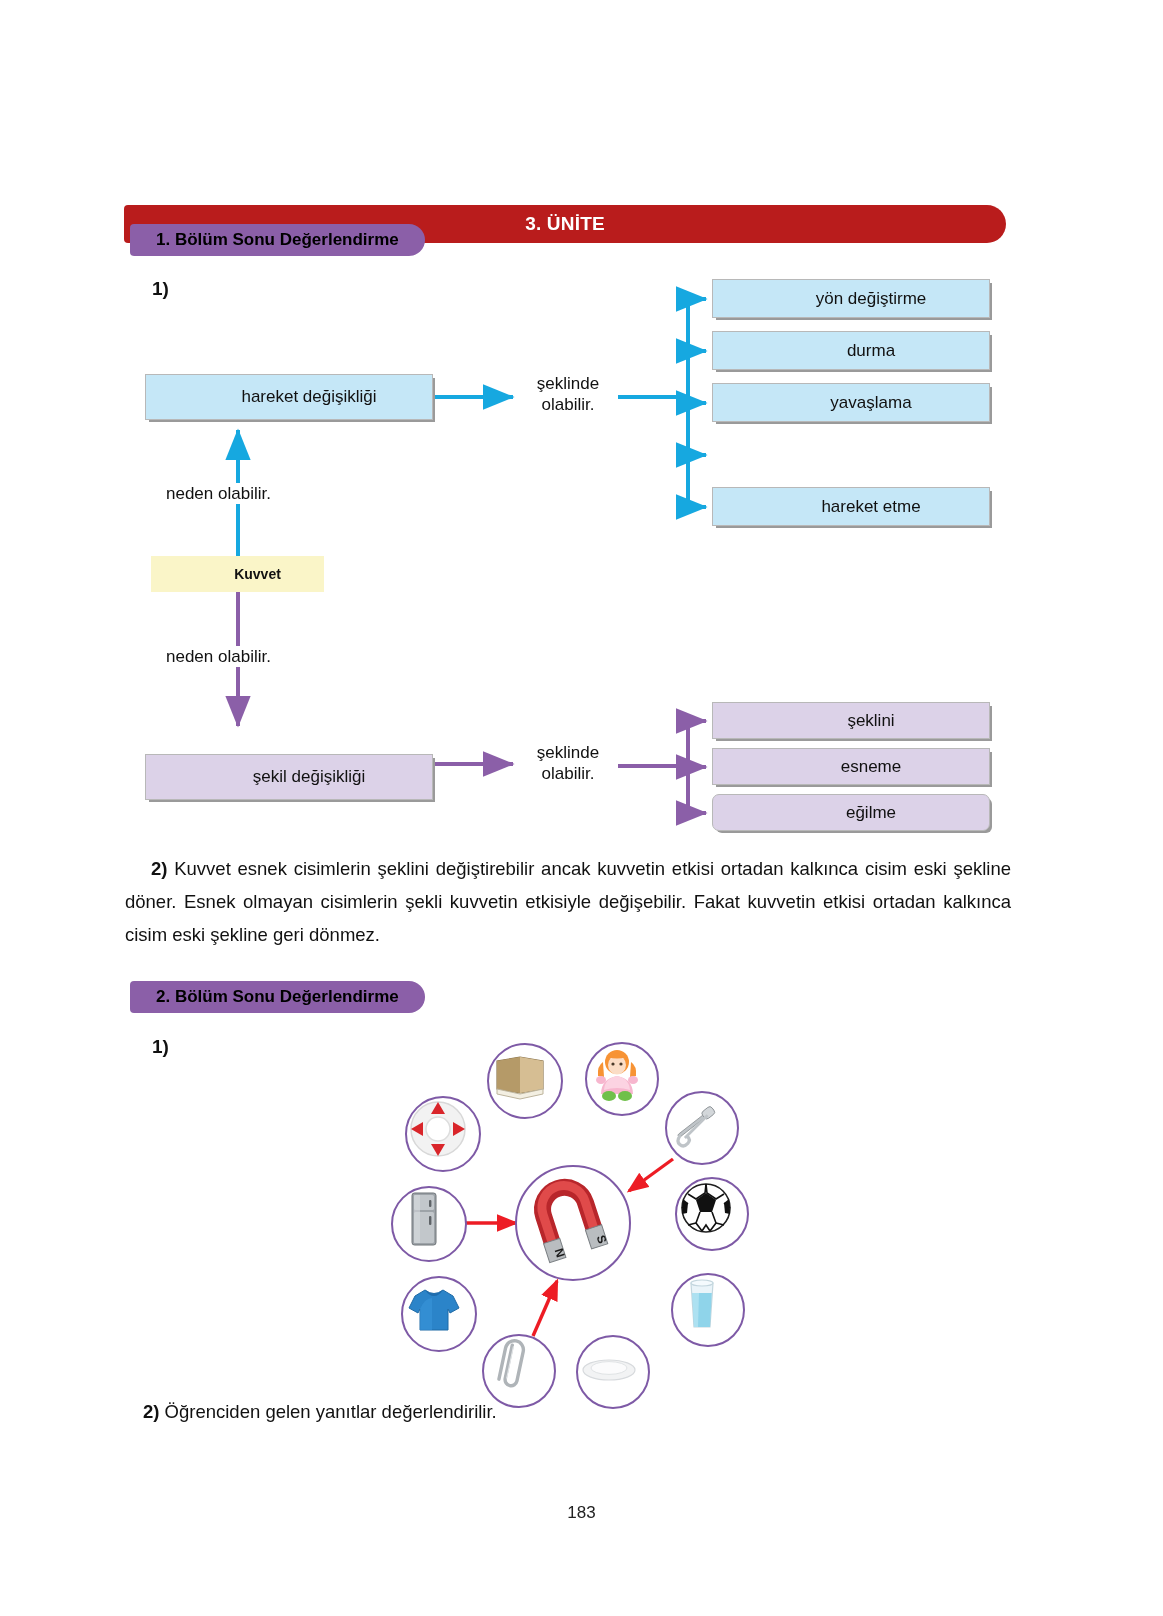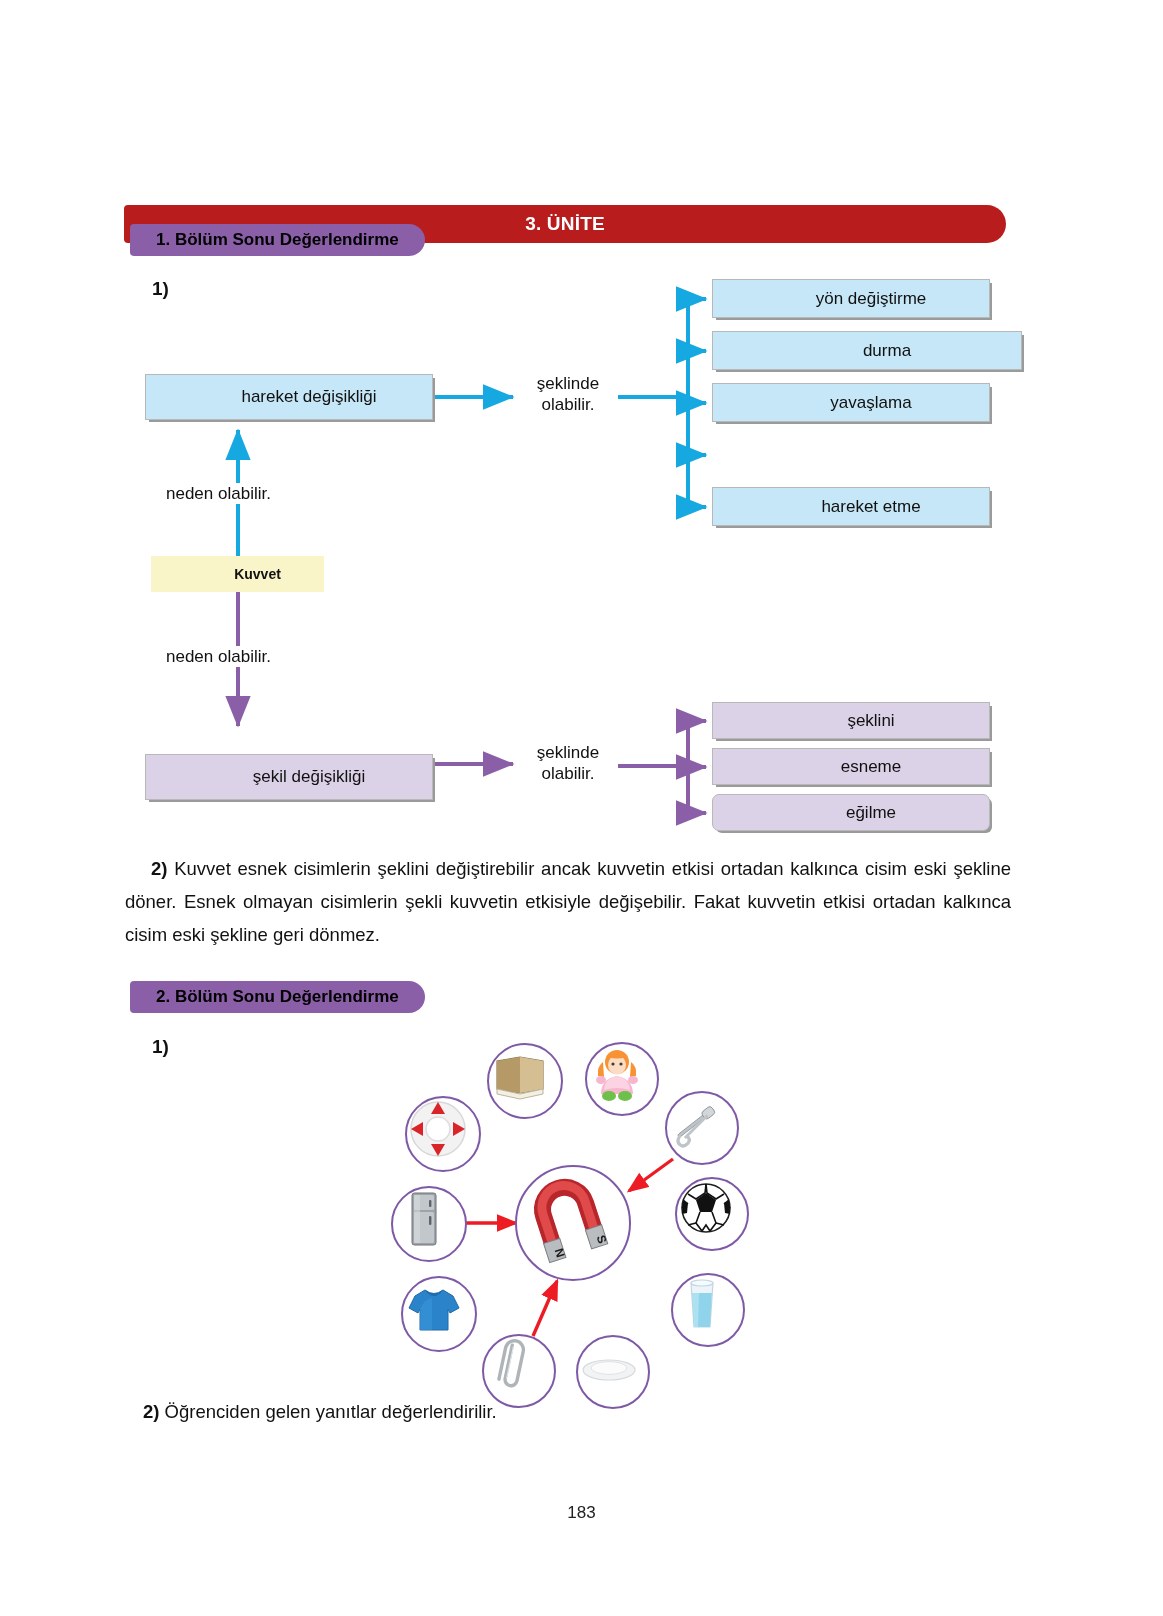--- a/index.html
+++ b/index.html
@@ -176,21 +176,21 @@
   </div>
 
   <div class="edge-label side" style="left:516px; top:742px; width:104px;">
     <div>şeklinde</div>
     <div>olabilir.</div>
   </div>
 
   <div class="node blue" style="left:712px; top:279px; width:278px; height:39px;">
     <span>yön değiştirme</span>
   </div>
-  <div class="node blue" style="left:712px; top:331px; width:310px; height:39px;">
+  <div class="node blue" style="left:712px; top:331px; width:278px; height:39px;">
     <span>durma</span>
   </div>
   <div class="node blue" style="left:712px; top:383px; width:278px; height:39px;">
     <span>yavaşlama</span>
   </div>
   <div class="node blue" style="left:712px; top:487px; width:278px; height:39px;">
     <span>hareket etme</span>
   </div>
 
   <div class="node purple" style="left:712px; top:702px; width:278px; height:37px;">

